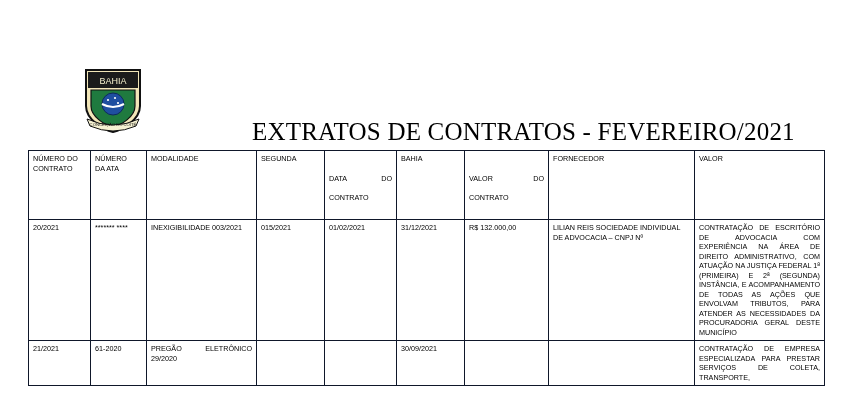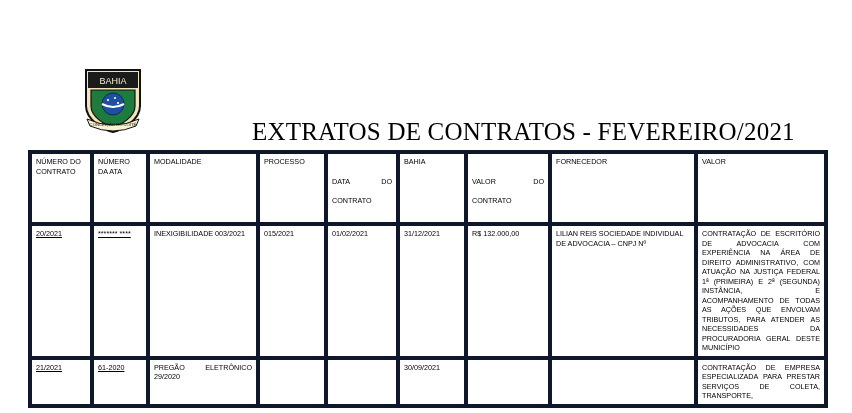--- a/index.html
+++ b/index.html
@@ -53,21 +53,21 @@
     top: 150px;
     width: 796px;
   }
   table.contracts {
     border-collapse: collapse;
     table-layout: fixed;
     width: 796px;
   }
   table.contracts th,
   table.contracts td {
-    border: 4px solid #0f172a;
+    border: 1px solid #0f172a;
     vertical-align: top;
     padding: 3px 4px 3px 4px;
     font-size: 7.2px;
     line-height: 1.32;
     font-family: "Liberation Sans", sans-serif;
   }
   table.contracts th {
     font-weight: normal;
     text-align: left;
   }
@@ -91,21 +91,21 @@
   .spread {
     display: block;
     text-align: justify;
     margin-top: 20px;
   }
   .spread::after {
     content: "";
     display: inline-block;
     width: 100%;
   }
-  .nowrapcell { white-space: nowrap; text-decoration: underline; }
+  .nowrapcell { white-space: nowrap; }
 
   .col-1 { width: 62px; }
   .col-2 { width: 56px; }
   .col-3 { width: 110px; }
   .col-4 { width: 68px; }
   .col-5 { width: 72px; }
   .col-6 { width: 68px; }
   .col-7 { width: 84px; }
   .col-8 { width: 146px; }
   .col-9 { width: 130px; }
@@ -161,21 +161,21 @@
             <span>CONTRATO</span>
           </th>
           <th class="h-numero-ata">
             <span>NÚMERO</span><br>
             <span>DA ATA</span>
           </th>
           <th class="h-modalidade">
             <span>MODALIDADE</span>
           </th>
           <th class="h-processo">
-            <span>PROCESSO</span>
+            <span>SEGUNDA</span>
           </th>
           <th class="h-data">
             <span class="spread">DATA DO</span>
             <span>CONTRATO</span>
           </th>
           <th class="h-prazo">
             <span>BAHIA</span>
           </th>
           <th class="h-valor">
             <span class="spread">VALOR DO</span>

